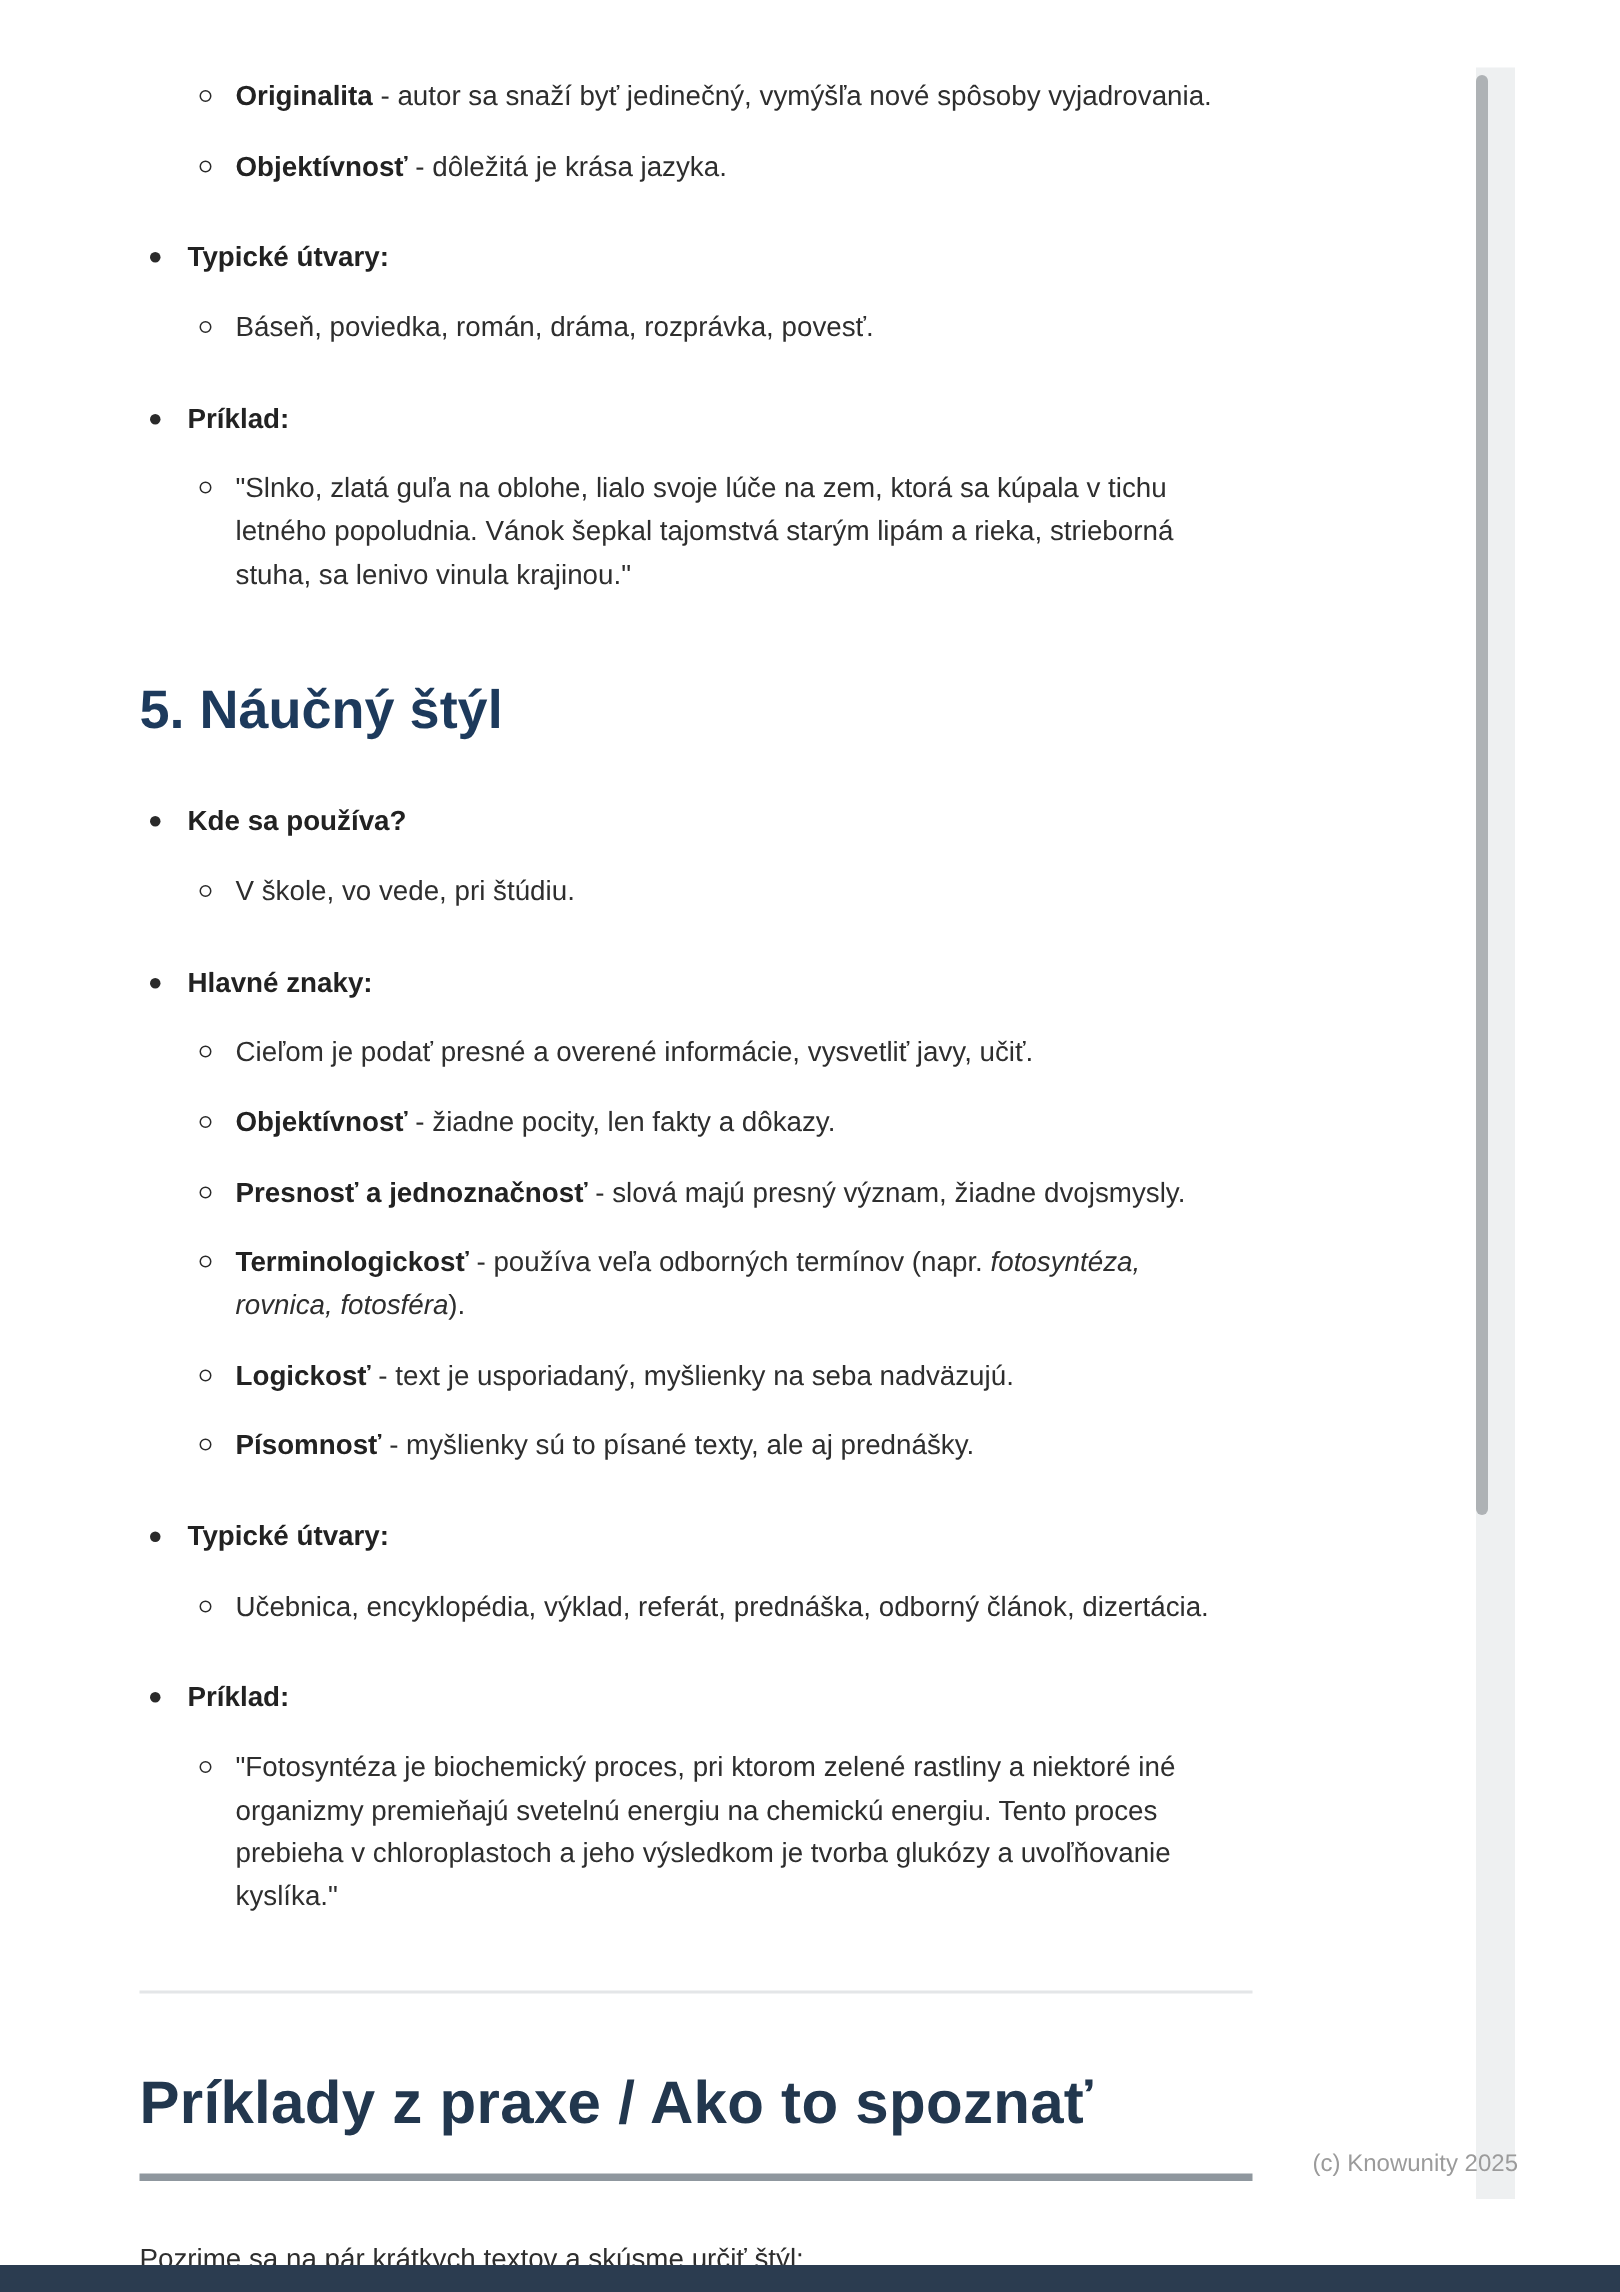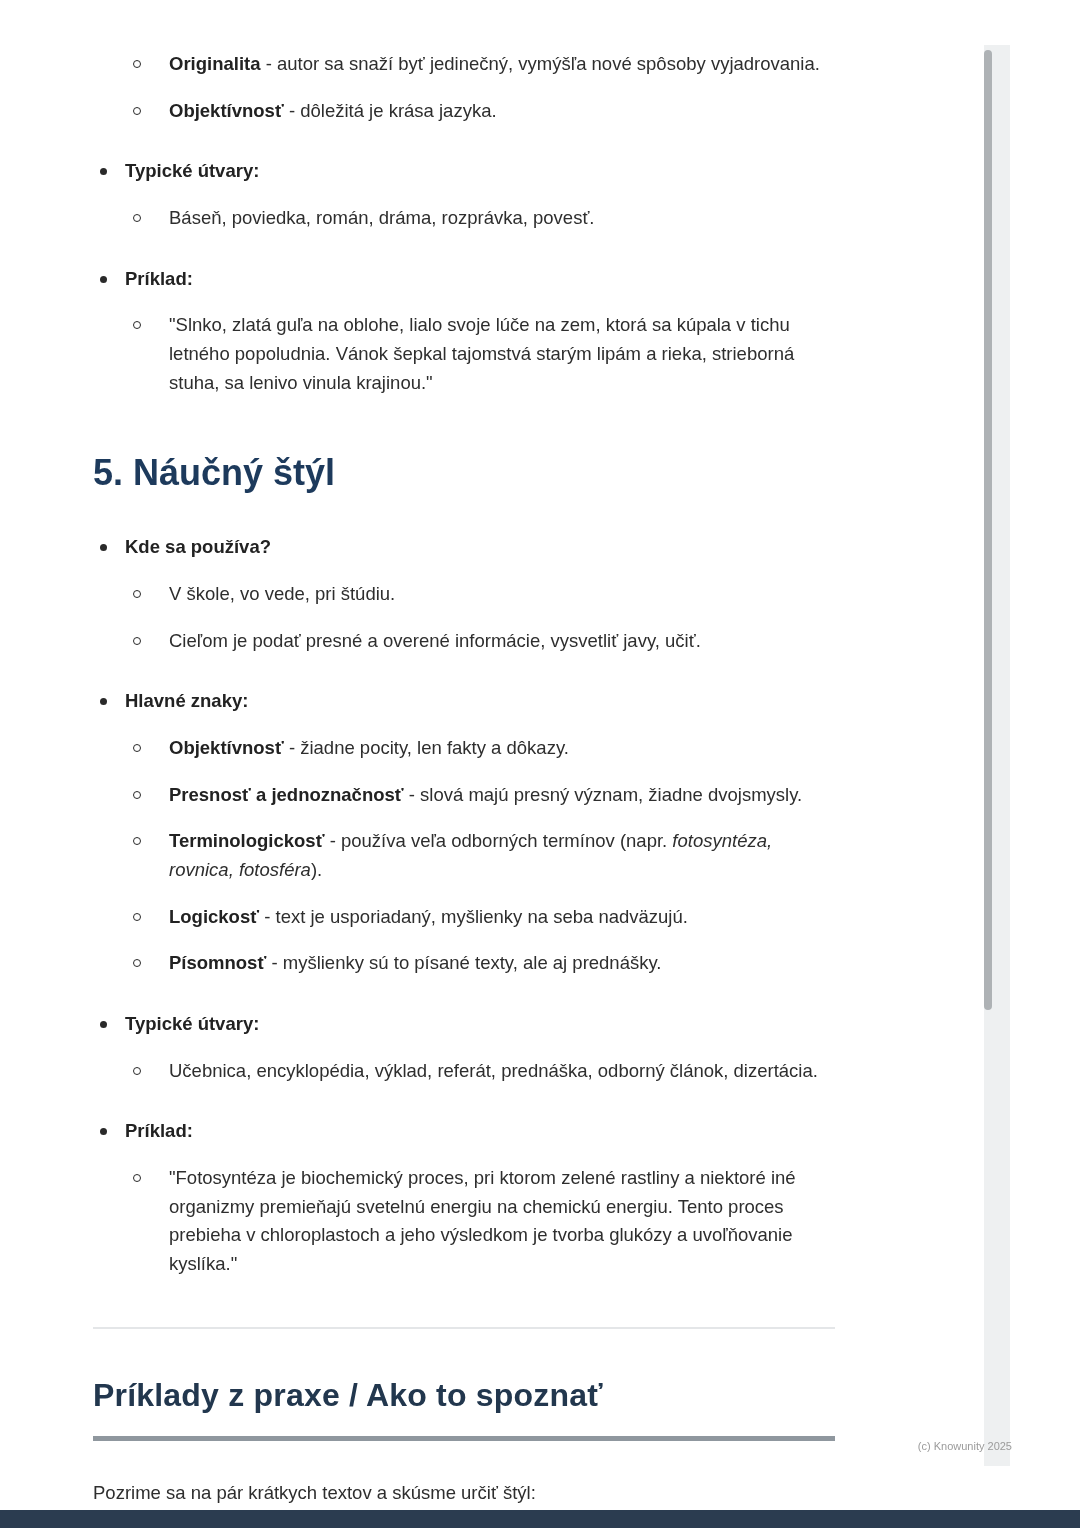--- a/index.html
+++ b/index.html
@@ -23,21 +23,21 @@
     position: absolute;
     left: 93px;
     top: 0;
     width: 742px;
     padding-top: 50px;
     font-size: 18.5px;
     line-height: 1.55;
   }
   .li { display: flex; align-items: flex-start; }
   .li1 { padding-left: 7px; margin-top: 32px; text-align: center; }
-  .li2 { padding-left: 40px; margin-top: 18px; gap: 12px; }
+  .li2 { padding-left: 40px; margin-top: 18px; }
   .li2.first { margin-top: 0; }
   .bullet1 {
     flex: 0 0 auto;
     width: 7px; height: 7px;
     border-radius: 50%;
     background: #2a2a2a;
     margin-top: 11px;
     margin-right: 18px;
   }
   .bullet2 {
@@ -61,38 +61,38 @@
     margin-bottom: 0;
   }
   .divider {
     border: none;
     height: 2px;
     background: #e4e6e8;
     margin-top: 48px;
     width: 100%;
   }
   h1 {
-    font-size: 32px;
+    font-size: 40px;
     font-weight: 700;
     color: #22374e;
     margin-top: 42px;
     letter-spacing: 0.2px;
   }
   .thick-rule {
     height: 5px;
     background: #8f979e;
     margin-top: 16px;
     width: 100%;
   }
   .intro { margin-top: 38px; max-width: 700px; }
   .credit {
     position: absolute;
     right: 68px;
     bottom: 76px;
-    font-size: 11px;
+    font-size: 16px;
     color: #9b9b9b;
     z-index: 3;
   }
   .scroll-track {
     position: absolute;
     right: 70px;
     top: 45px;
     bottom: 62px;
     width: 26px;
     background: #eef0f1;
@@ -155,28 +155,28 @@
     <h2>5. Náučný štýl</h2>
 
     <div class="li li1">
       <span class="bullet1"></span>
       <p class="txt bold">Kde sa používa?</p>
     </div>
     <div class="li li2">
       <span class="bullet2"></span>
       <p class="txt">V škole, vo vede, pri štúdiu.</p>
     </div>
+    <div class="li li1">
+      <span class="bullet1"></span>
+      <p class="txt bold">Hlavné znaky:</p>
+    </div>
+
     <div class="li li2">
       <span class="bullet2"></span>
       <p class="txt">Cieľom je podať presné a overené informácie, vysvetliť javy, učiť.</p>
-    </div>
-
-    <div class="li li1">
-      <span class="bullet1"></span>
-      <p class="txt bold">Hlavné znaky:</p>
     </div>
 
     <div class="li li2">
       <span class="bullet2"></span>
       <p class="txt"><strong>Objektívnosť</strong><span> - žiadne pocity, len fakty a dôkazy.</span></p>
     </div>
 
     <div class="li li2">
       <span class="bullet2"></span>
       <p class="txt"><strong>Presnosť a jednoznačnosť</strong><span> - slová majú presný význam, žiadne dvojsmysly.</span></p>

